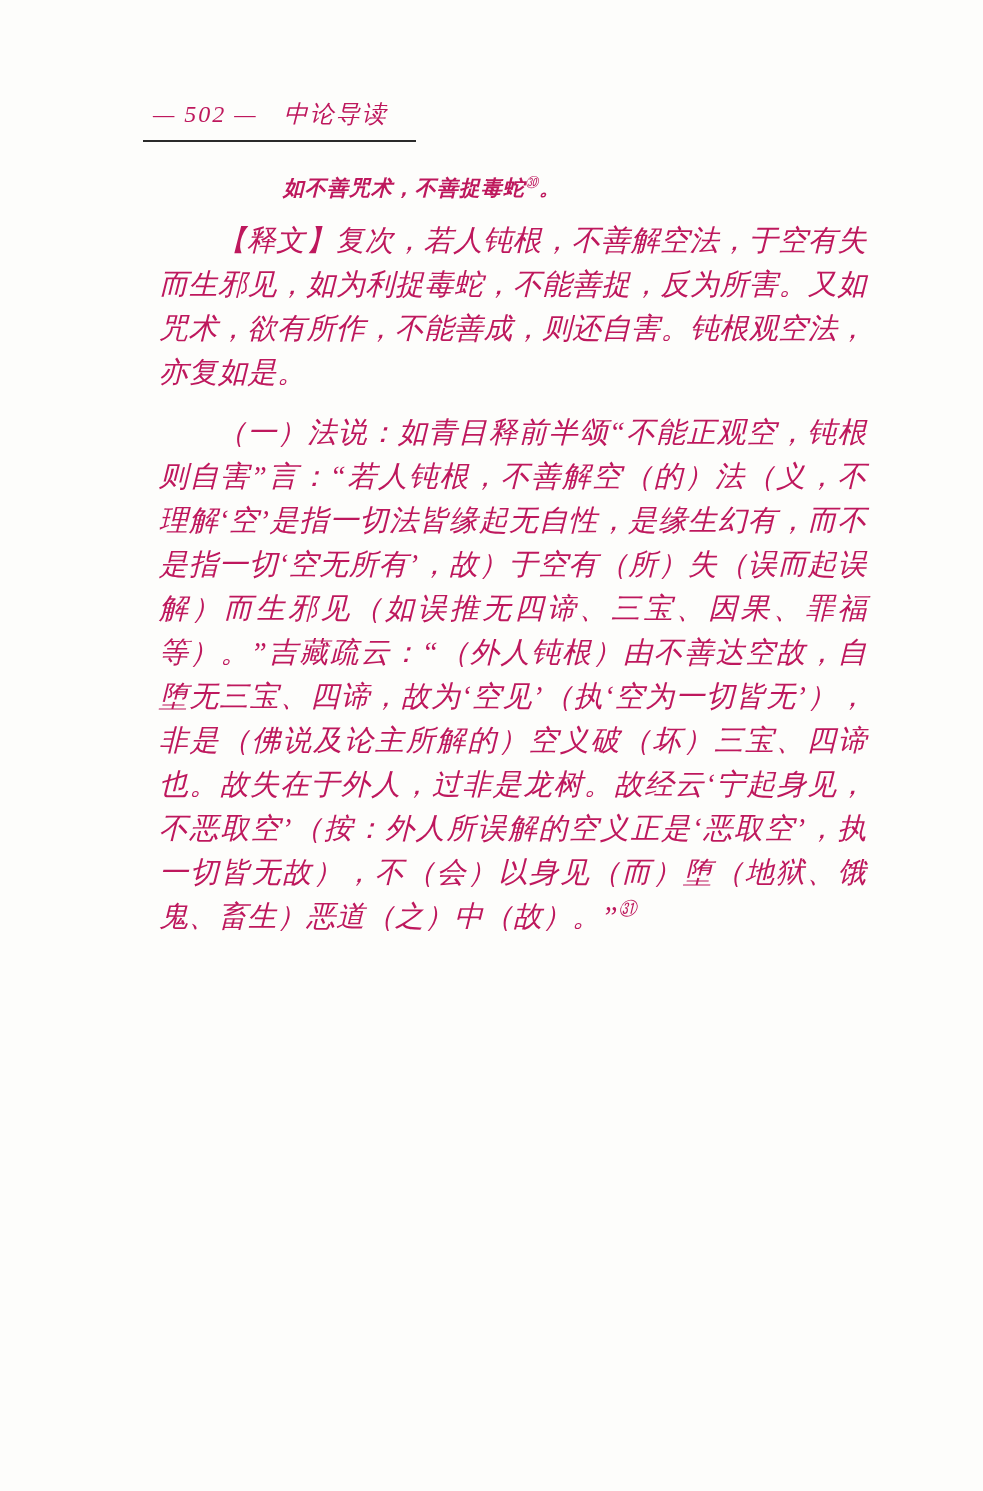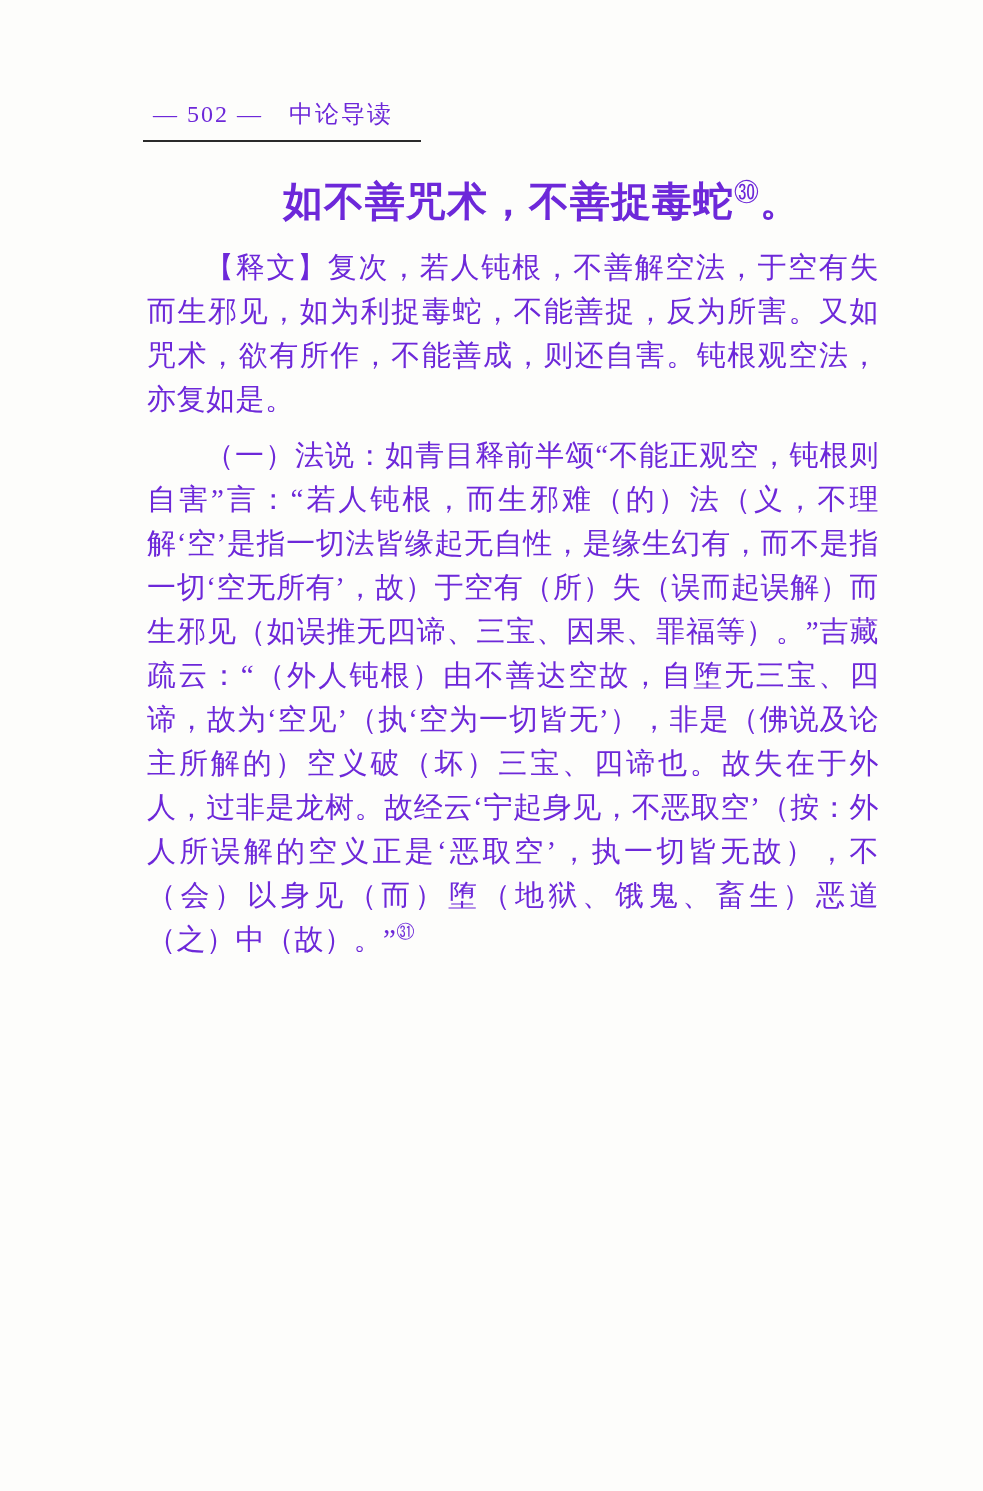--- a/index.html
+++ b/index.html
@@ -6,50 +6,51 @@
     margin: 0;
     padding: 0;
     background: #e8e8e8;
   }
   .page {
     position: relative;
     width: 983px;
     height: 1491px;
     margin: 0 auto;
     background: #fdfdfb;
-    color: #6d28d9;
+    color: #be185d;
     box-sizing: border-box;
     padding: 98px 100px 0 143px;
     font-family: "Liberation Serif", serif;
     overflow: hidden;
+    font-style: italic;
   }
   .header {
     display: inline-block;
     font-size: 24px;
     letter-spacing: 2px;
     padding: 0 28px 10px 10px;
     border-bottom: 2px solid #2a2a2a;
     white-space: nowrap;
   }
   .header .pagenum {
     margin-right: 26px;
   }
   .verse {
     margin: 32px 0 16px 140px;
     font-family: "Liberation Sans", sans-serif;
     font-weight: bold;
-    font-size: 40px;
+    font-size: 21px;
     letter-spacing: 1px;
     white-space: nowrap;
   }
   .body-text {
     margin-top: 6px;
   }
   .para {
-    margin: 4px;
+    margin: 16px;
     font-size: 29px;
     line-height: 44px;
     text-align: justify;
     text-justify: inter-ideograph;
     text-indent: 2em;
     letter-spacing: 0.5px;
   }
   .para-gap {
     margin-top: 12px;
   }
@@ -73,18 +74,18 @@
 
   <div class="verse">
     <span>如不善咒术，不善捉毒蛇</span><sup class="fn">㉚</sup><span>。</span>
   </div>
 
   <div class="body-text">
 
     <p class="para">【释文】复次，若人钝根，不善解空法，于空有失而生邪见，如为利捉毒蛇，不能善捉，反为所害。又如咒术，欲有所作，不能善成，则还自害。钝根观空法，亦复如是。</p>
 
 
-    <p class="para para-gap"><span>（一）法说：如青目释前半颂“不能正观空，钝根则自害”言：“若人钝根，而生邪难（的）法（义，不理解‘空’是指一切法皆缘起无自性，是缘生幻有，而不是指一切‘空无所有’，故）于空有（所）失（误而起误解）而生邪见（如误推无四谛、三宝、因果、罪福等）。”吉藏疏云：“（外人钝根）由不善达空故，自堕无三宝、四谛，故为‘空见’（执‘空为一切皆无’），非是（佛说及论主所解的）空义破（坏）三宝、四谛也。故失在于外人，过非是龙树。故经云‘宁起身见，不恶取空’（按：外人所误解的空义正是‘恶取空’，执一切皆无故），不（会）以身见（而）堕（地狱、饿鬼、畜生）恶道（之）中（故）。”</span><sup class="fn">㉛</sup></p>
+    <p class="para para-gap"><span>（一）法说：如青目释前半颂“不能正观空，钝根则自害”言：“若人钝根，不善解空（的）法（义，不理解‘空’是指一切法皆缘起无自性，是缘生幻有，而不是指一切‘空无所有’，故）于空有（所）失（误而起误解）而生邪见（如误推无四谛、三宝、因果、罪福等）。”吉藏疏云：“（外人钝根）由不善达空故，自堕无三宝、四谛，故为‘空见’（执‘空为一切皆无’），非是（佛说及论主所解的）空义破（坏）三宝、四谛也。故失在于外人，过非是龙树。故经云‘宁起身见，不恶取空’（按：外人所误解的空义正是‘恶取空’，执一切皆无故），不（会）以身见（而）堕（地狱、饿鬼、畜生）恶道（之）中（故）。”</span><sup class="fn">㉛</sup></p>
 
 
   </div>
 
 </div>
 
 </body></html>

